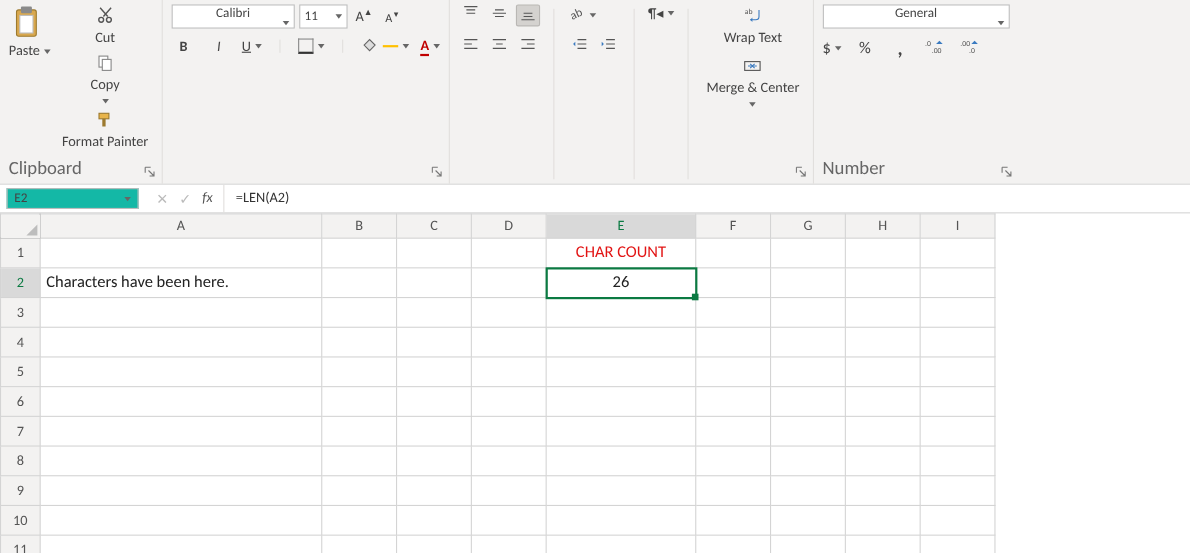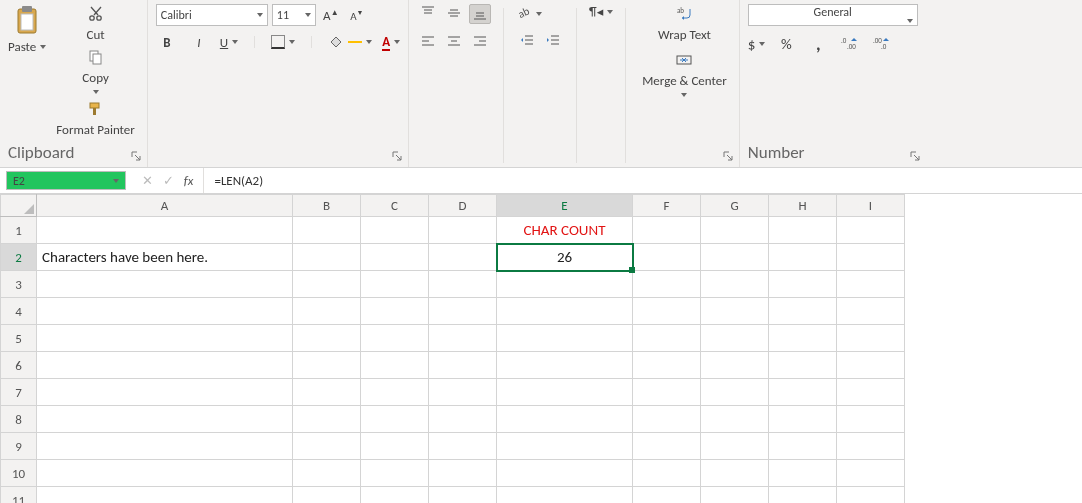--- a/index.html
+++ b/index.html
@@ -9,29 +9,29 @@
 .group-body { flex: 1; display: flex; align-items: flex-start; gap: 6px; min-height: 78px; }
 .group-label { font-size: 17px; color: #666; padding: 3px 0 4px 0; position: relative; }
 .launcher { position: absolute; right: 4px; bottom: 4px; width: 14px; height: 14px; display:flex; align-items:center; justify-content:center;}
 .vstack { display: flex; flex-direction: column; gap: 3px; }
 .hstack { display: flex; align-items: center; gap: 4px; }
 .btn { display: flex; align-items: center; gap: 5px; padding: 2px 4px; border-radius: 2px; cursor: default; flex-direction: column; }
 .icon { display: inline-flex; width: 16px; height: 16px; align-items:center; justify-content:center; }
 .bigicon { width: 32px; height: 32px; }
 .tiny-dd { width:0; height:0; border-left:3px solid transparent; border-right:3px solid transparent; border-top:4px solid #666; }
 .font-combo, .size-combo, .num-combo { border:1px solid #bdbdbd; background:#fff; height:22px; display:flex; align-items:center; padding:0 4px; font-size:12px;}
-.font-combo { width: 112px; }
+.font-combo { width: 112px; flex-direction: column; }
 .size-combo { width: 44px; }
 .num-combo { width: 170px; flex-direction: column; }
 .combo-arrow { margin-left:auto; }
 .sep { width:1px; background:#e1dfdd; align-self:stretch; margin:4px 6px;}
 .togglecell { width:22px; height:20px; display:flex; align-items:center; justify-content:center; border-radius:2px;}
 .togglecell.active { background:#d4d2cf; border:1px solid #b9b7b4;}
 .formula-bar { display:flex; align-items:stretch; border-bottom:1px solid #d4d4d4; background:#fff; height:26px;}
-.name-box { width:120px; border:1px solid #bdbdbd; margin:3px 6px 3px 6px; display:flex; align-items:center; padding:0 6px; font-size:12px; background:#22c55e;}
+.name-box { width:120px; border:1px solid #bdbdbd; margin:3px 6px 3px 6px; display:flex; align-items:center; padding:0 6px; font-size:12px; background:#14b8a6;}
 .name-box .tiny-dd{ margin-left:auto;}
 .fbtns { display:flex; align-items:center; gap:10px; padding:0 10px; color:#888;}
 .fentry { flex:1; border-left:1px solid #e1dfdd; padding:0 10px; display:flex; align-items:center; font-size:13px; color:#333; font-family:Calibri,Arial,sans-serif;}
 .sheet { position:relative; font-family: Calibri, Arial, sans-serif; font-size:15px; color:#222;}
 table { border-collapse:collapse; table-layout:fixed;}
 th, td { border:1px solid #d4d4d4; font-weight:normal;}
 .corner { width:36px; height:22px; background:#f3f2f1; border-right:1px solid #bdbdbd; border-bottom:1px solid #bdbdbd; position:relative;}
 .corner::after { content:""; position:absolute; right:2px; bottom:2px; width:0;height:0; border-left:10px solid transparent; border-bottom:10px solid #bdbdbd;}
 .colh { background:#f3f2f1; text-align:center; height:22px; font-size:13px; color:#555;}
 .colh.sel { background:#d9d9d9; color:#0b7a42;}
@@ -50,21 +50,21 @@
 .underline-y { border-bottom:2px solid #ffc000;}
 .border-prev { width:14px;height:14px; border:1px solid #888; border-bottom:2px solid #333;}
 </style>
 </head>
 <body>
 
 <div class="ribbon">
 
   <div class="group">
     <div class="group-body">
-      <div class="vstack" style="align-items:center;">
+      <div class="vstack" style="">
         <span class="icon bigicon">
           <svg viewBox="0 0 32 32" width="32" height="32">
               <rect x="7" y="5" width="18" height="24" rx="2" fill="#d9a84e" stroke="#9c7a2f"></rect>
               <rect x="11" y="2" width="10" height="6" rx="1" fill="#8a8a8a"></rect>
               <rect x="10" y="10" width="12" height="16" fill="#fff" stroke="#bdbdbd"></rect>
             </svg>
         </span>
         <div class="hstack">
             <span>Paste</span>
             <span class="tiny-dd"></span>

